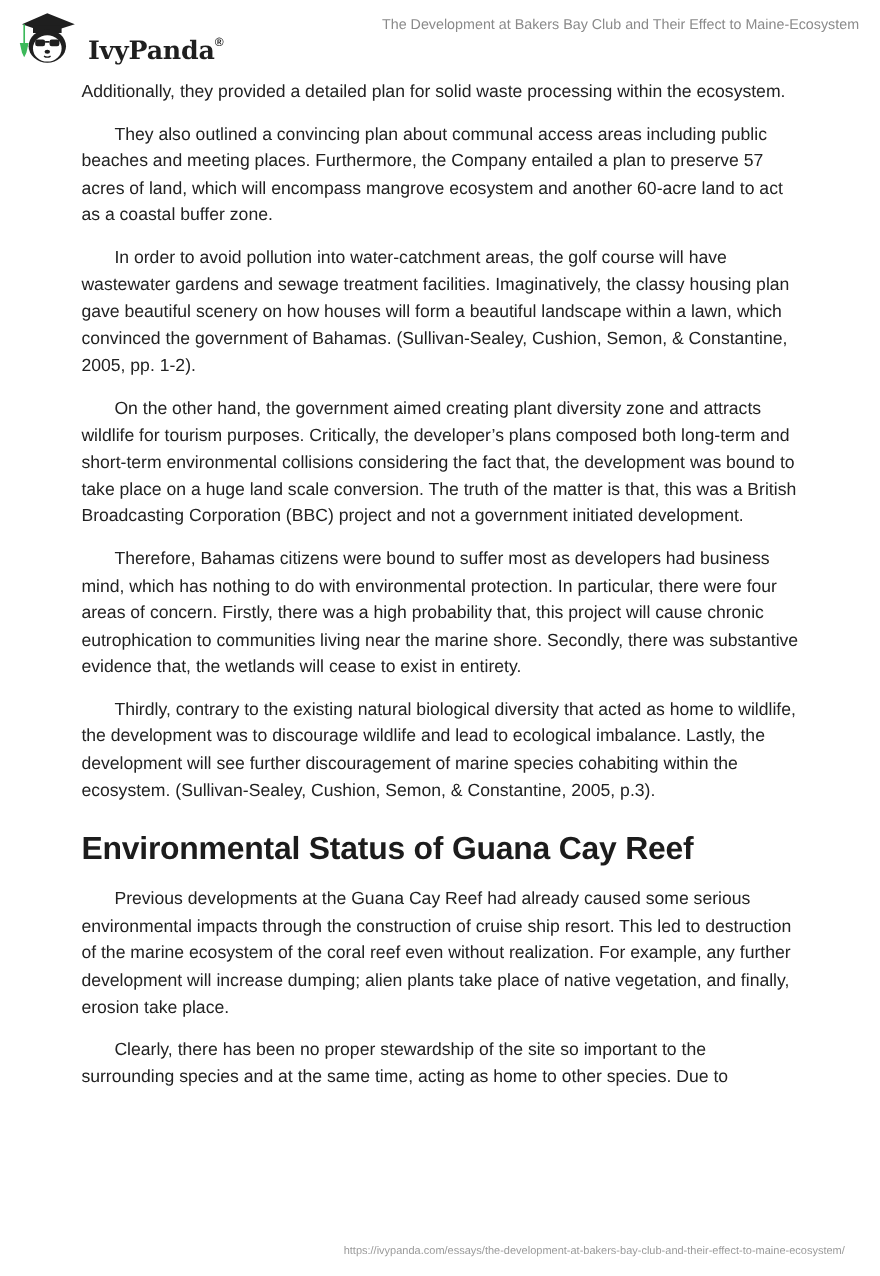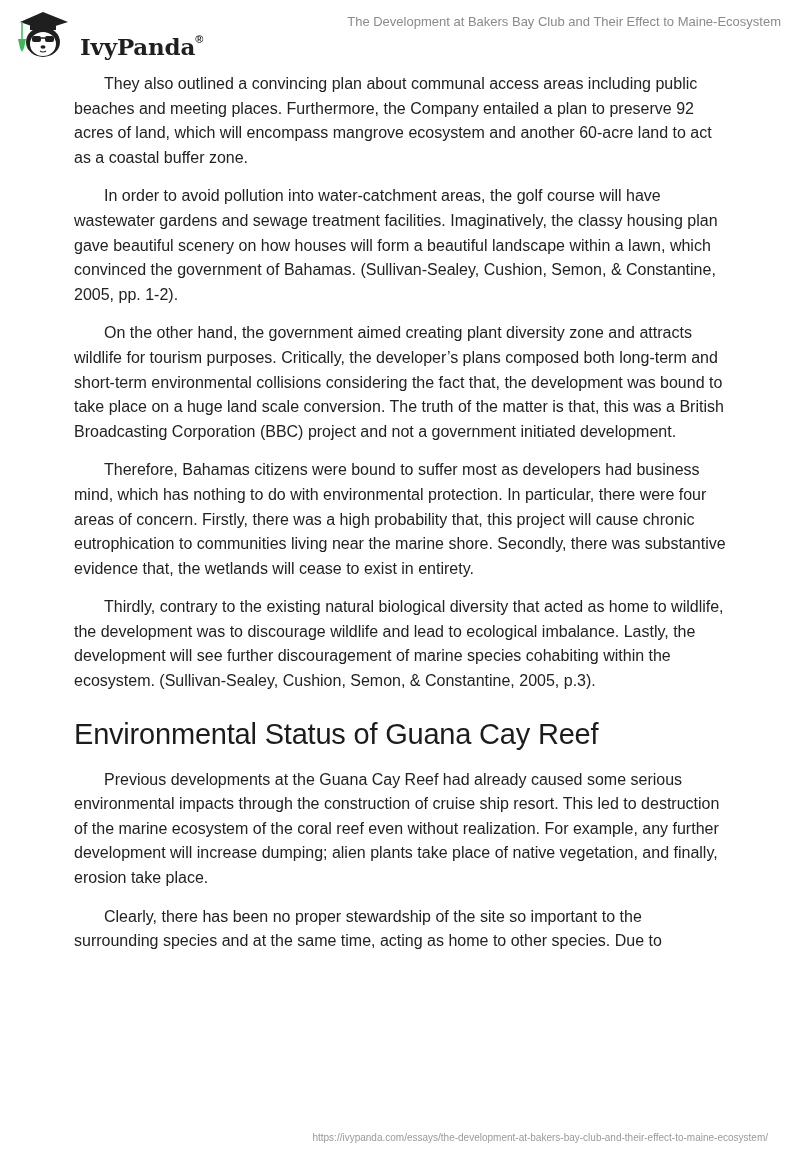--- a/index.html
+++ b/index.html
@@ -6,21 +6,21 @@
   body { width: 800px; height: 1160px; position: relative; overflow: hidden; font-family: "Liberation Sans", sans-serif; color: #222222; }
   .header { position: absolute; left: 0; top: 0; width: 800px; height: 64px; }
   .logo { position: absolute; left: 12px; top: 8px; display: flex; align-items: flex-end; }
   .logo-mark { width: 62px; height: 52px; }
   .logo-text { font-family: "DejaVu Serif", serif; font-weight: bold; font-size: 23px; color: #1f1f1f; margin-left: 6px; margin-top: 6px; letter-spacing: -0.2px; }
   .logo-text sup { font-size: 11px; font-family: "Liberation Sans", sans-serif; vertical-align: super; position: relative; top: -3px; }
   .doc-title { position: absolute; right: 19px; top: 14px; font-size: 13px; color: #8a8a8a; }
   .content { position: absolute; left: 74px; top: 72px; width: 652px; }
   .content p { margin: 0 0 14px 0; font-size: 16px; line-height: 24.6px; color: #222222; }
   .content p.indent { text-indent: 30px; }
-  .content h2 { font-size: 29px; font-weight: normal; color: #1c1c1c; margin: 22px 0 16px 0; line-height: 36px; letter-spacing: -0.2px; }
+  .content h2 { font-size: 29px; font-weight: bold; color: #1c1c1c; margin: 22px 0 16px 0; line-height: 36px; letter-spacing: -0.2px; }
   .footer-url { position: absolute; right: 32px; top: 1132px; font-size: 10px; color: #9a9a9a; }
 </style>
 </head>
 <body>
 
 <div class="header">
   <div class="logo">
     <svg class="logo-mark" viewBox="0 0 62 52">
 
       <polygon points="8,14 31,4 56,14 31,22" fill="#1f1f1f"></polygon>
@@ -39,21 +39,22 @@
       <ellipse cx="31" cy="39" rx="2.5" ry="1.8" fill="#1f1f1f"></ellipse>
       <path d="M28,43 Q31,45 34,43" stroke="#1f1f1f" stroke-width="1.2" fill="none"></path>
     </svg>
     <span class="logo-text"><span>IvyPanda</span><sup>®</sup></span>
   </div>
   <div class="doc-title">The Development at Bakers Bay Club and Their Effect to Maine-Ecosystem</div>
 </div>
 
 <div class="content">
   <div id="before">
-      <p class="indent">They also outlined a convincing plan about communal access areas including public beaches and meeting places. Furthermore, the Company entailed a plan to preserve 92 acres of land, which will encompass mangrove ecosystem and another 60-acre land to act as a coastal buffer zone.</p>
+      <p>Additionally, they provided a detailed plan for solid waste processing within the ecosystem.</p>
+      <p class="indent">They also outlined a convincing plan about communal access areas including public beaches and meeting places. Furthermore, the Company entailed a plan to preserve 57 acres of land, which will encompass mangrove ecosystem and another 60-acre land to act as a coastal buffer zone.</p>
       <p class="indent">In order to avoid pollution into water-catchment areas, the golf course will have wastewater gardens and sewage treatment facilities. Imaginatively, the classy housing plan gave beautiful scenery on how houses will form a beautiful landscape within a lawn, which convinced the government of Bahamas. (Sullivan-Sealey, Cushion, Semon, &amp; Constantine, 2005, pp. 1-2).</p>
       <p class="indent">On the other hand, the government aimed creating plant diversity zone and attracts wildlife for tourism purposes. Critically, the developer’s plans composed both long-term and short-term environmental collisions considering the fact that, the development was bound to take place on a huge land scale conversion. The truth of the matter is that, this was a British Broadcasting Corporation (BBC) project and not a government initiated development.</p>
       <p class="indent">Therefore, Bahamas citizens were bound to suffer most as developers had business mind, which has nothing to do with environmental protection. In particular, there were four areas of concern. Firstly, there was a high probability that, this project will cause chronic eutrophication to communities living near the marine shore. Secondly, there was substantive evidence that, the wetlands will cease to exist in entirety.</p>
       <p class="indent">Thirdly, contrary to the existing natural biological diversity that acted as home to wildlife, the development was to discourage wildlife and lead to ecological imbalance. Lastly, the development will see further discouragement of marine species cohabiting within the ecosystem. (Sullivan-Sealey, Cushion, Semon, &amp; Constantine, 2005, p.3).</p>
     </div>
   <h2>Environmental Status of Guana Cay Reef</h2>
   <div id="after">
       <p class="indent">Previous developments at the Guana Cay Reef had already caused some serious environmental impacts through the construction of cruise ship resort. This led to destruction of the marine ecosystem of the coral reef even without realization. For example, any further development will increase dumping; alien plants take place of native vegetation, and finally, erosion take place.</p>
       <p class="indent">Clearly, there has been no proper stewardship of the site so important to the surrounding species and at the same time, acting as home to other species. Due to</p>
     </div>

